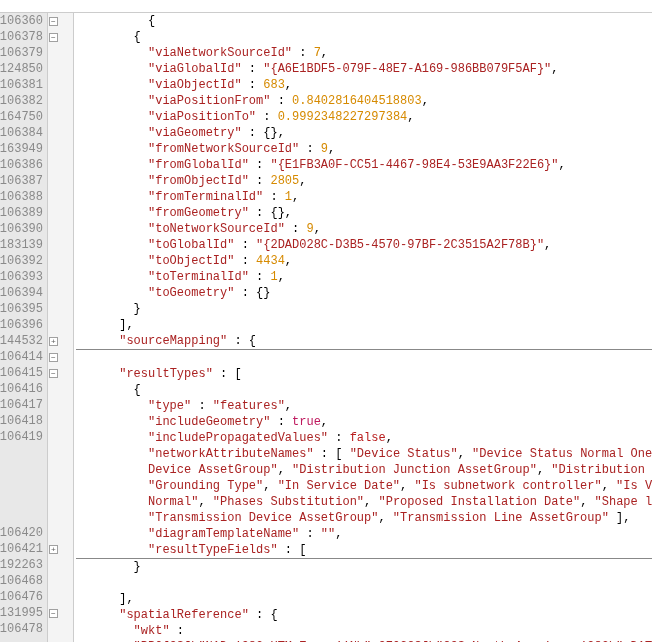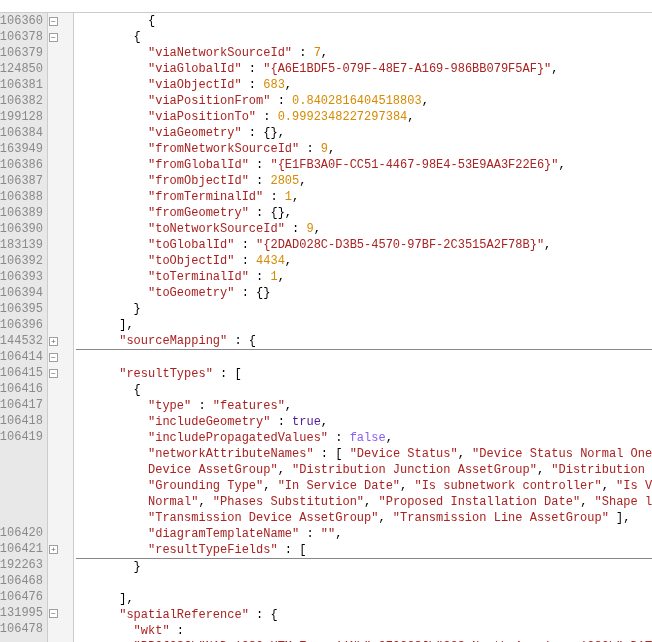--- a/index.html
+++ b/index.html
@@ -58,35 +58,35 @@
     margin-left: 1px;
     cursor: pointer;
   }
   .hr {
     border-top: 1px solid #888;
     margin: 0;
   }
   .k  { color: #aa2222; }   
   .p  { color: #000; }      
   .n  { color: #d68a00; }   
-  .bt { color: #4c1d95; text-align: right; }   
-  .bf { color: #8b5cf6; }   
+  .bt { color: #be185d; text-align: right; }   
+  .bf { color: #b91c1c; }   
 </style>
 </head>
 <body>
 
 <div class="editor">
   <div class="gutter-ln" id="gln">
       <div class="row">106360</div>
       <div class="row">106378</div>
       <div class="row">106379</div>
       <div class="row">124850</div>
       <div class="row">106381</div>
       <div class="row">106382</div>
-      <div class="row">199128</div>
+      <div class="row">164750</div>
       <div class="row">106384</div>
       <div class="row">163949</div>
       <div class="row">106386</div>
       <div class="row">106387</div>
       <div class="row">106388</div>
       <div class="row">106389</div>
       <div class="row">106390</div>
       <div class="row">183139</div>
       <div class="row">106392</div>
       <div class="row">106393</div>

